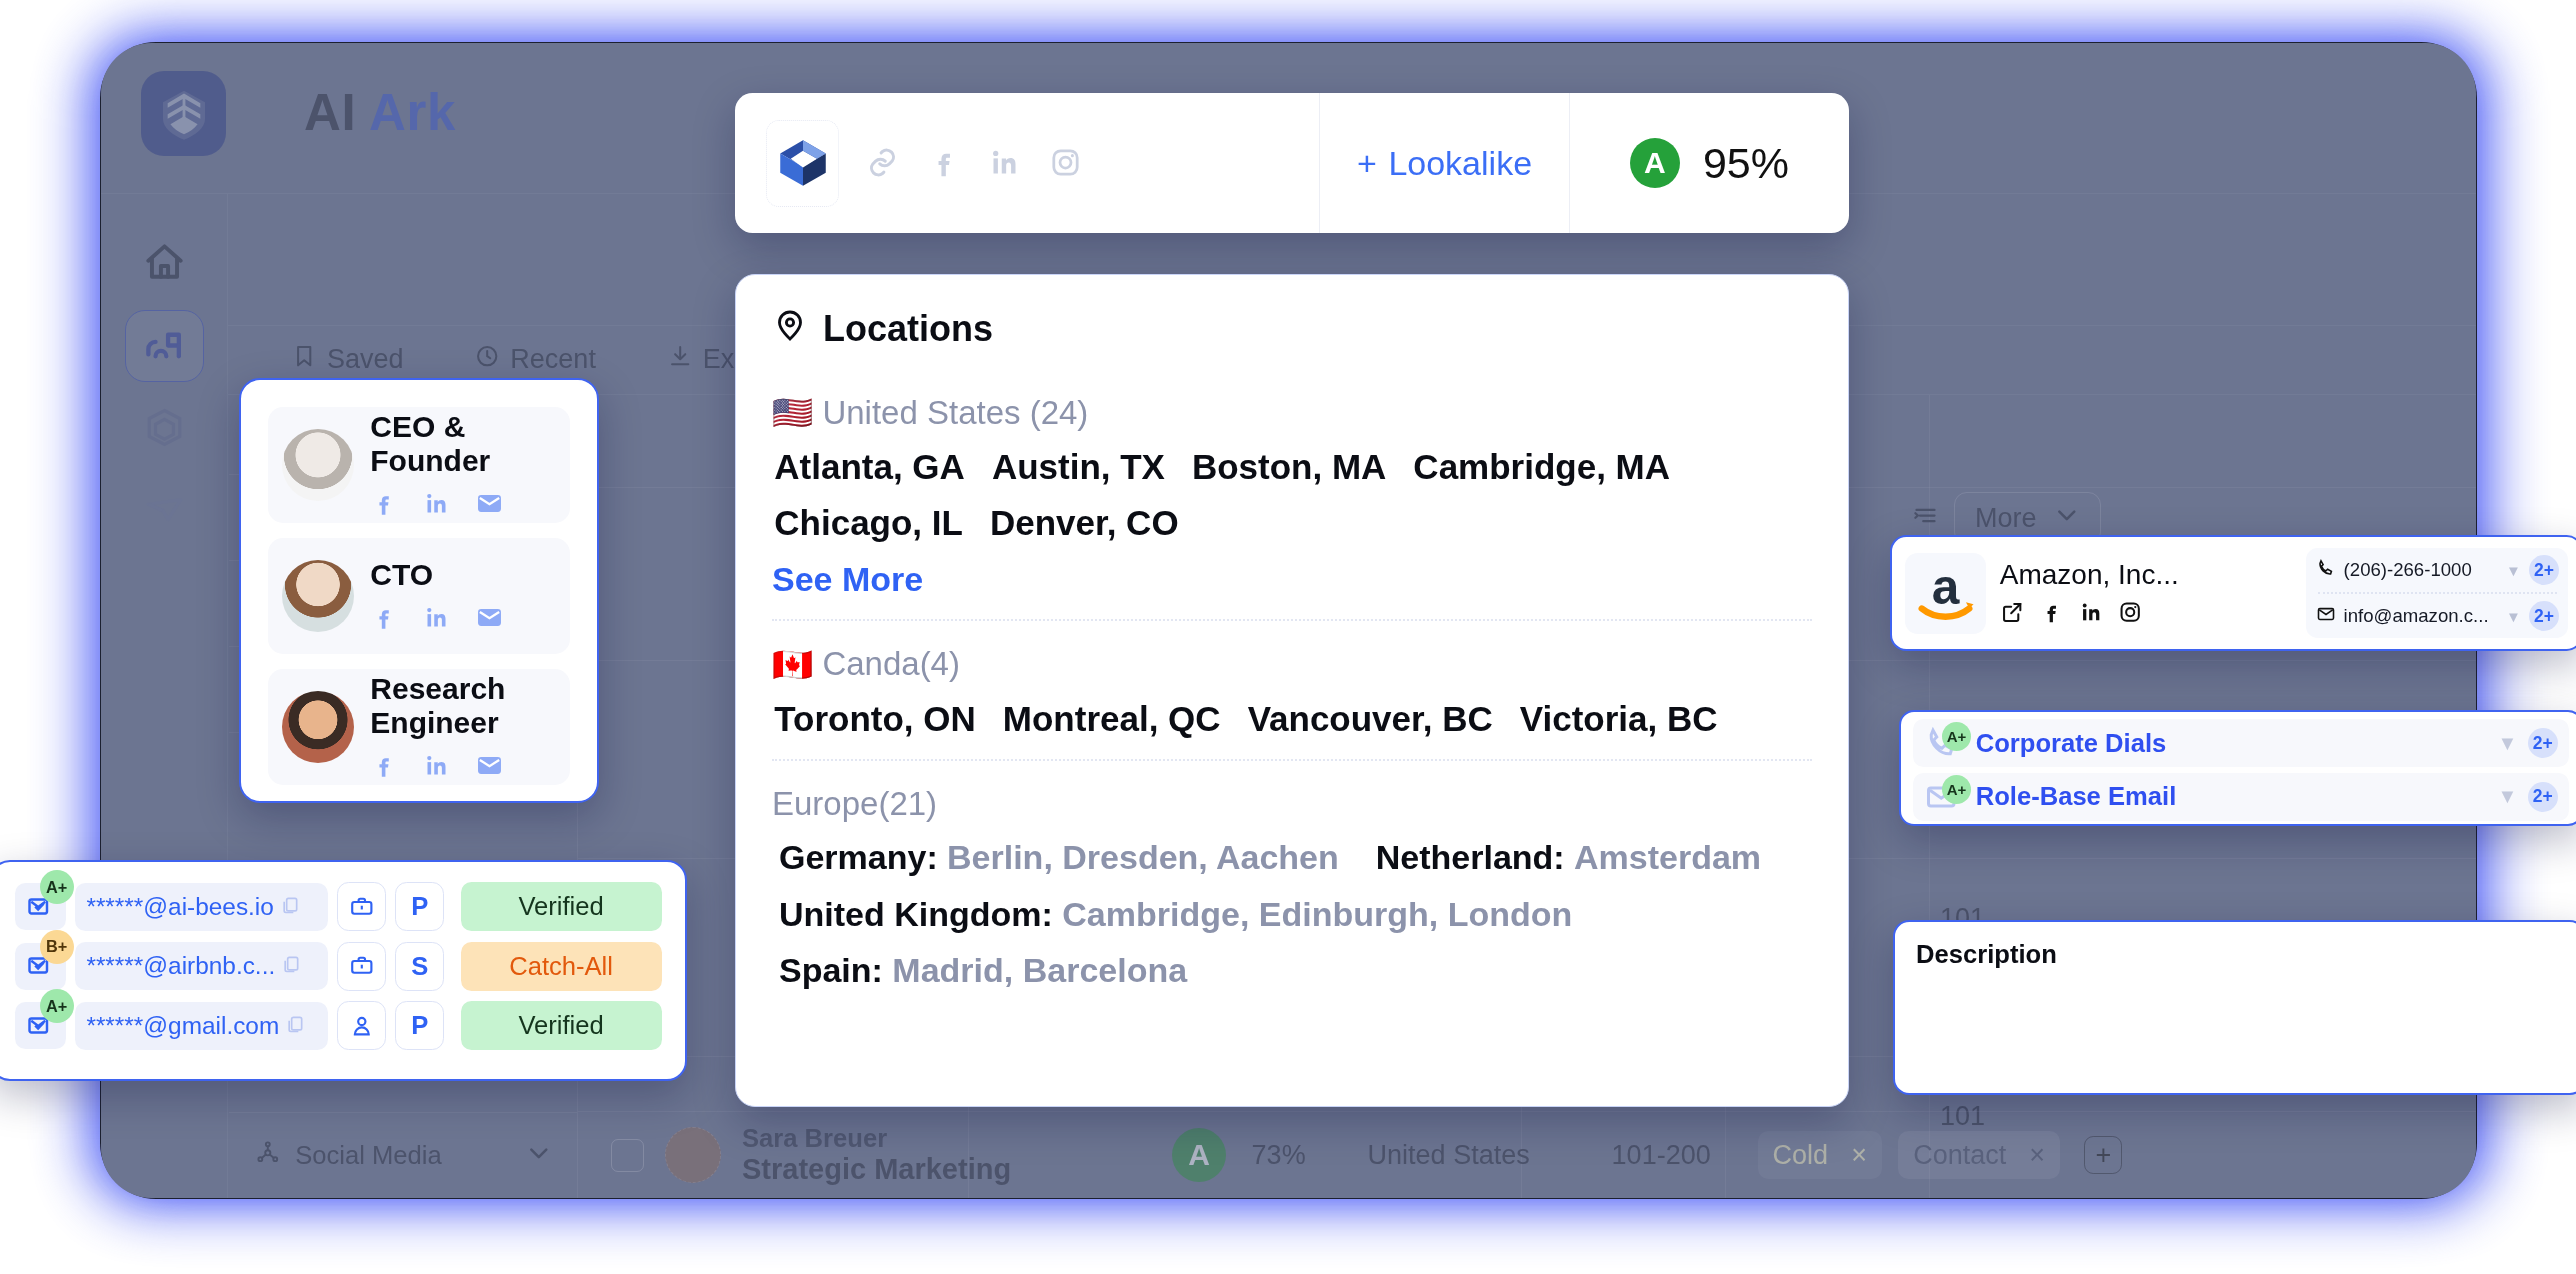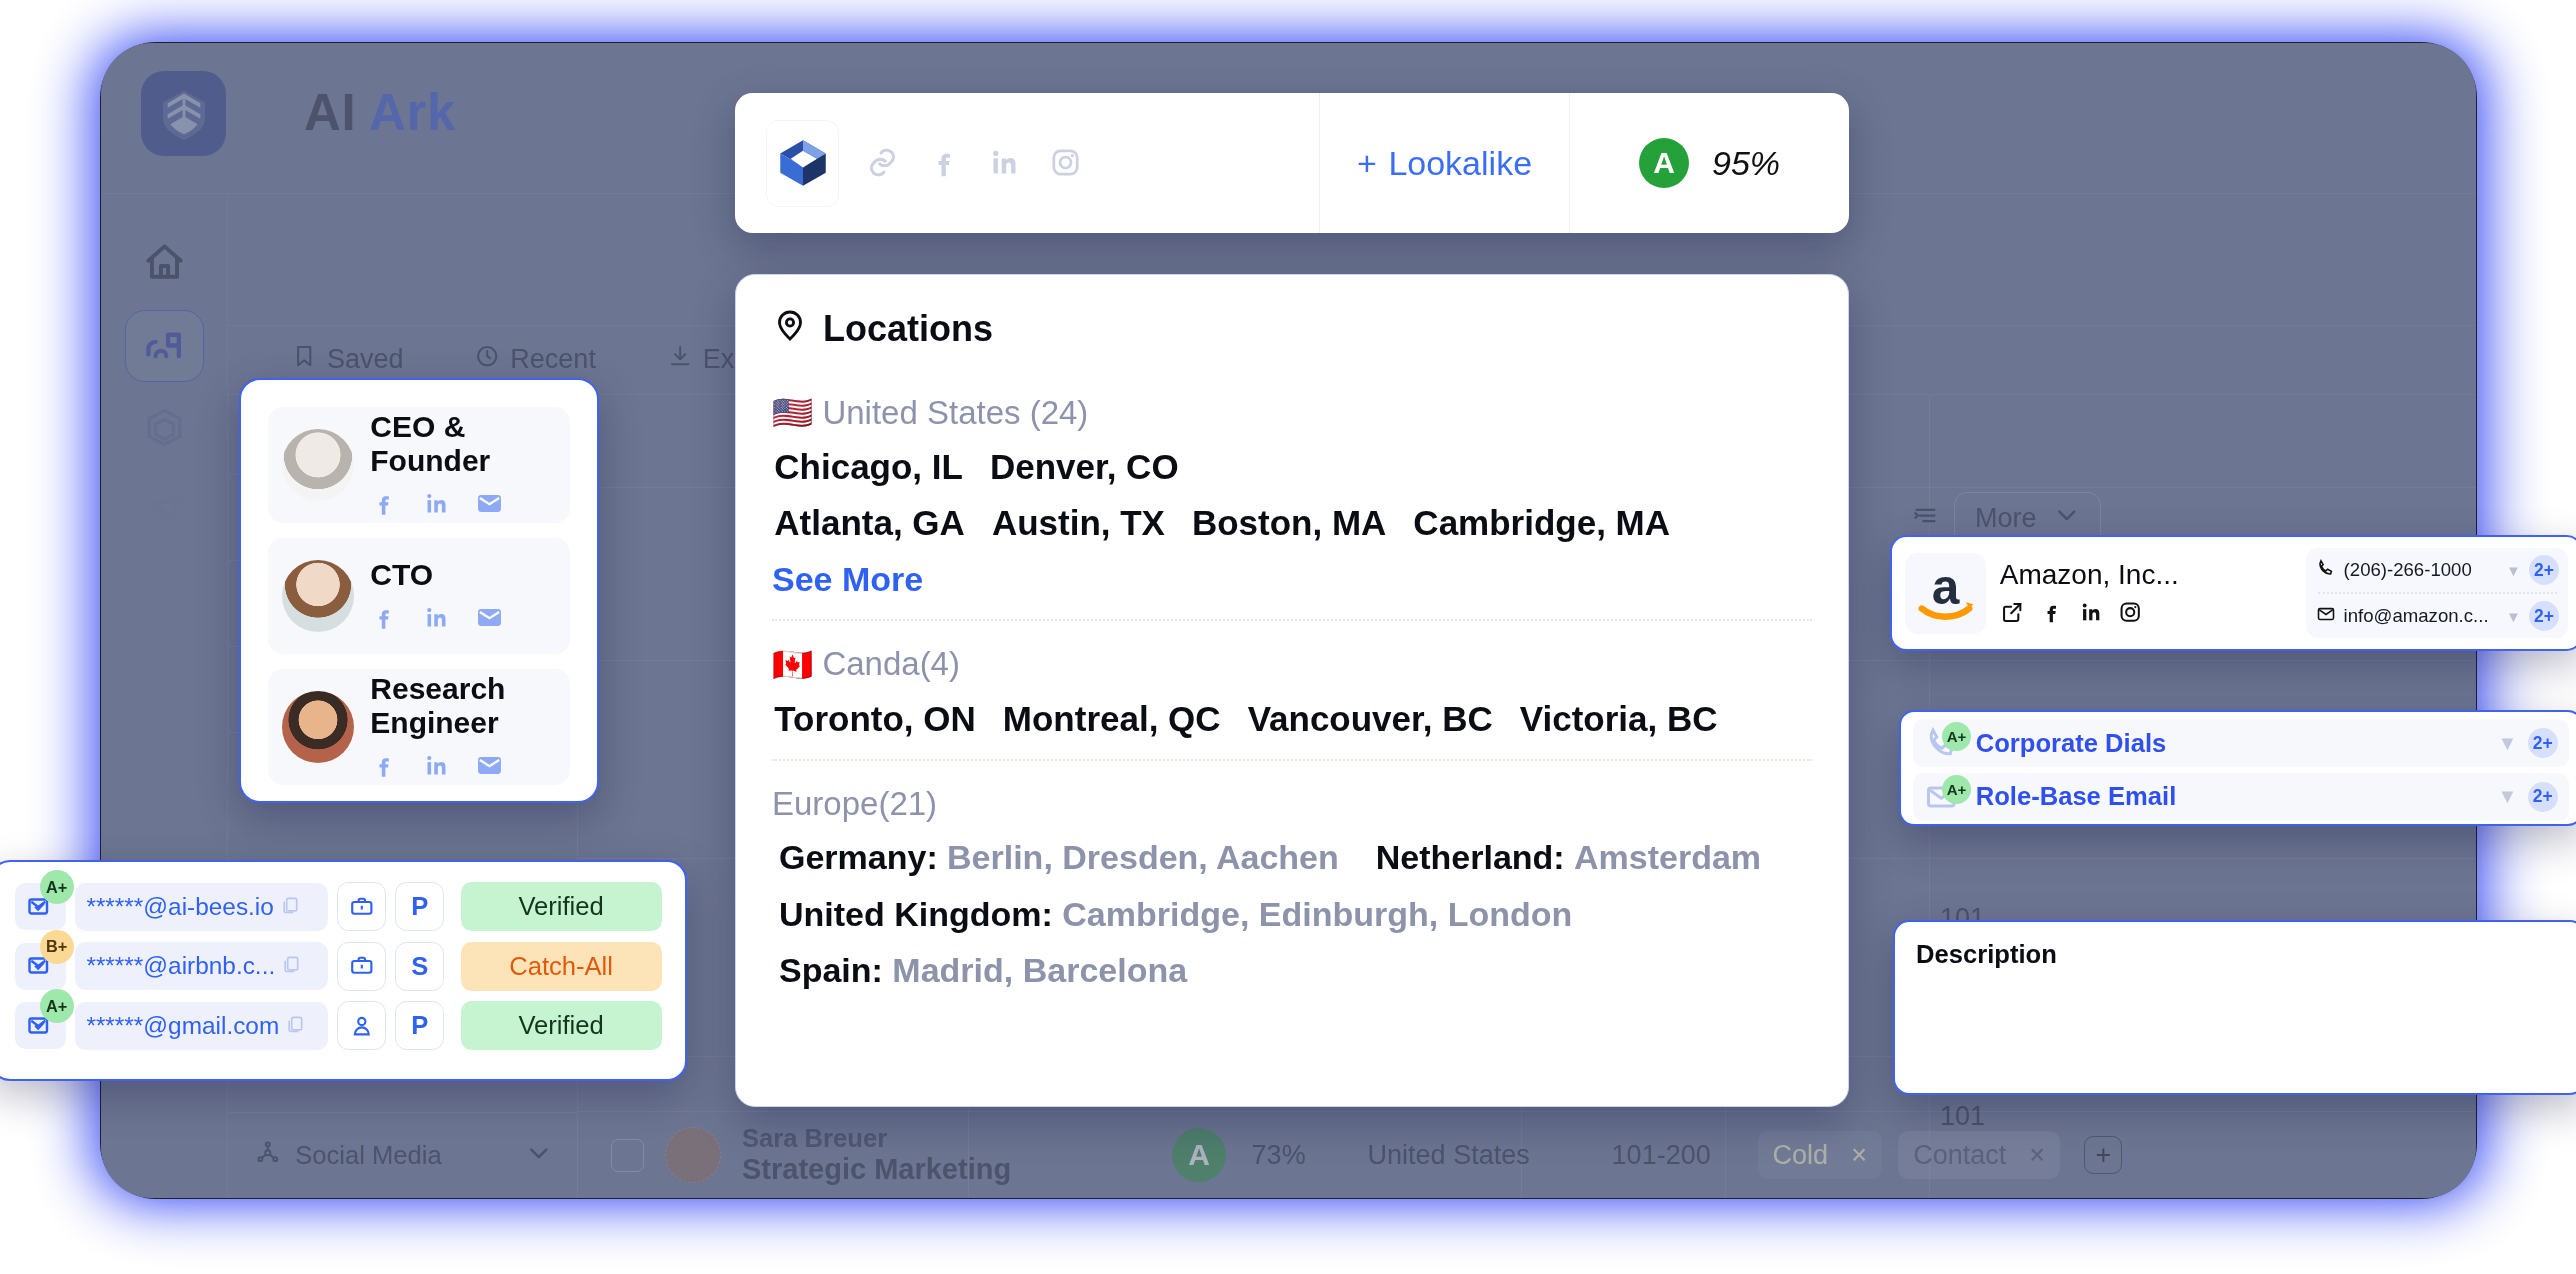--- a/index.html
+++ b/index.html
@@ -207,21 +207,21 @@
   .lookalike {
     display: flex; align-items: center; gap: 11.6px;
     color: #3b6ef6; font-size: 34px; font-weight: 500;
   }
   .grade-badge {
     width: 50px; height: 50px; border-radius: 50%;
     background: #25a13a; color: #fff;
     display: flex; align-items: center; justify-content: center;
     font-size: 30px; font-weight: 600;
   }
-  .pct { font-size: 34px; color: #111; font-style: italic; }
+  .pct { font-size: 43px; color: #111; }
 
   
   #locations-card {
     left: 735px; top: 274px; width: 1114px; height: 833px;
     padding: 31px 36px 0 36px;
     border: 1.7px solid #c9d4f7;
   }
   .loc-head {
     display: flex; align-items: center; gap: 15px;
     font-size: 36px; font-weight: 700; color: #0b0d14;
@@ -629,28 +629,28 @@
         </svg>
     </span>
     <span>Locations</span>
   </div>
 
   <div class="country-line">
     <span>🇺🇸</span>
     <span>United States (24)</span>
   </div>
   <div class="city-row">
-    <span>Chicago, IL</span>
-    <span>Denver, CO</span>
-  </div>
-  <div class="city-row">
     <span>Atlanta, GA</span>
     <span>Austin, TX</span>
     <span>Boston, MA</span>
     <span>Cambridge, MA</span>
+  </div>
+  <div class="city-row">
+    <span>Chicago, IL</span>
+    <span>Denver, CO</span>
   </div>
   <div class="see-more">See More</div>
 
   <div class="divider"></div>
 
   <div class="country-line">
     <span>🇨🇦</span>
     <span>Canda(4)</span>
   </div>
   <div class="city-row">

